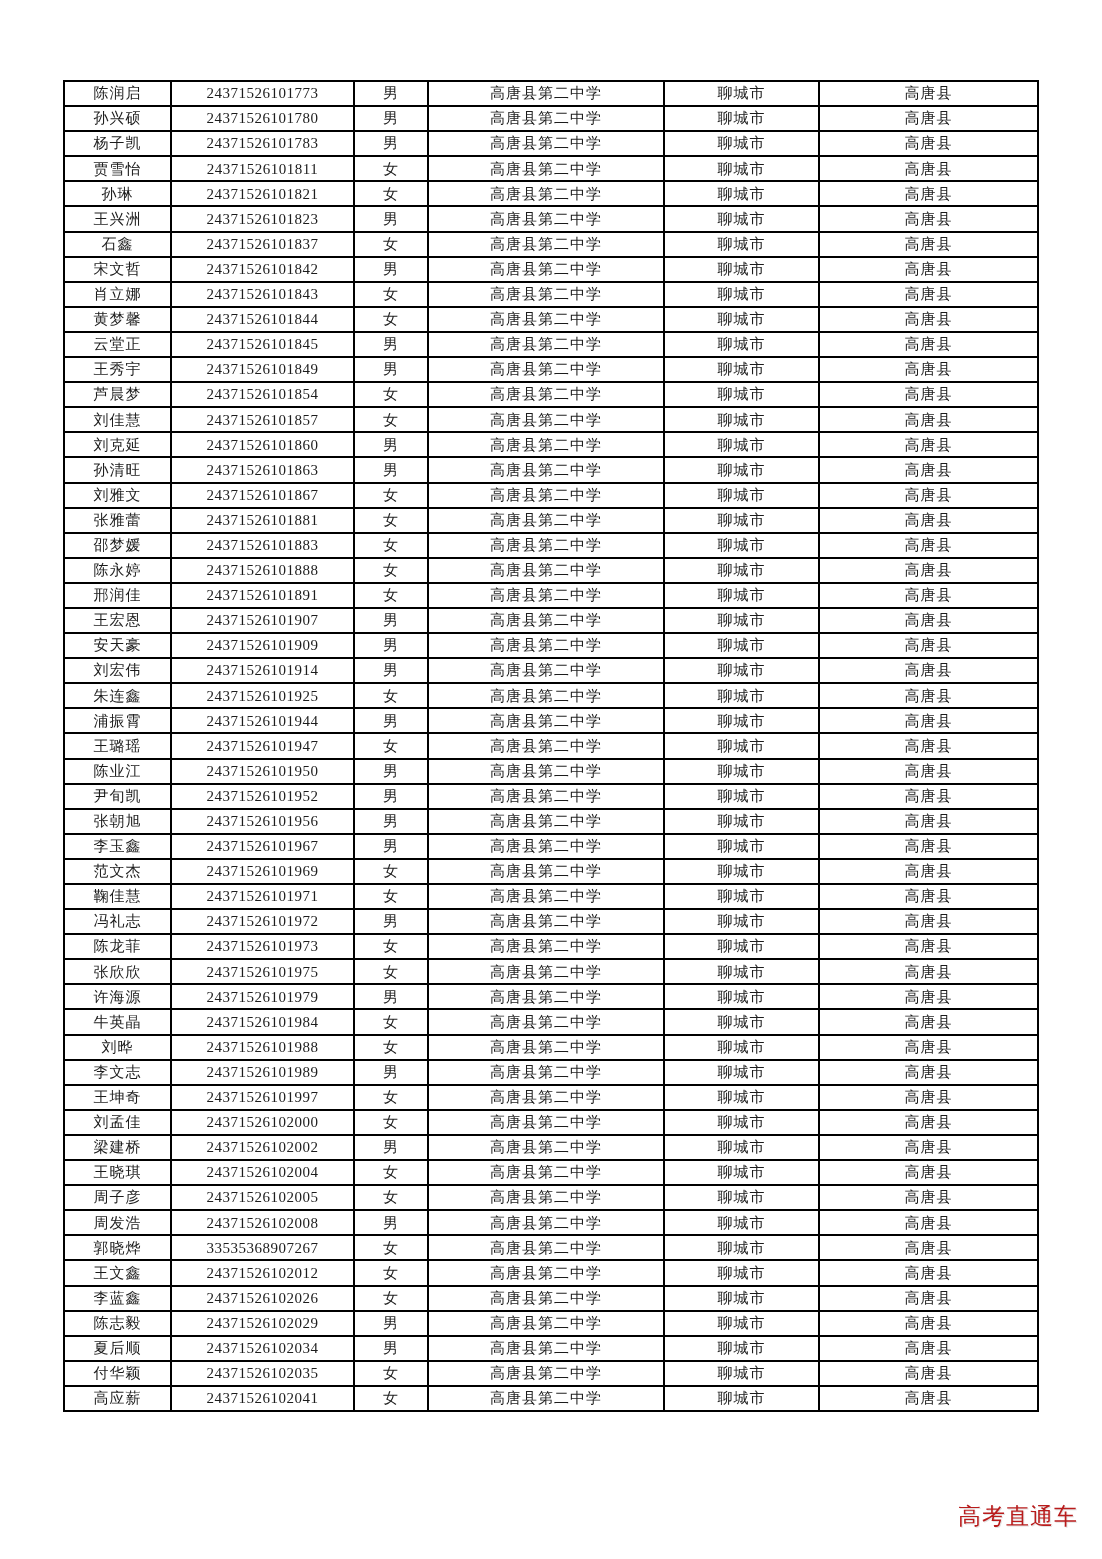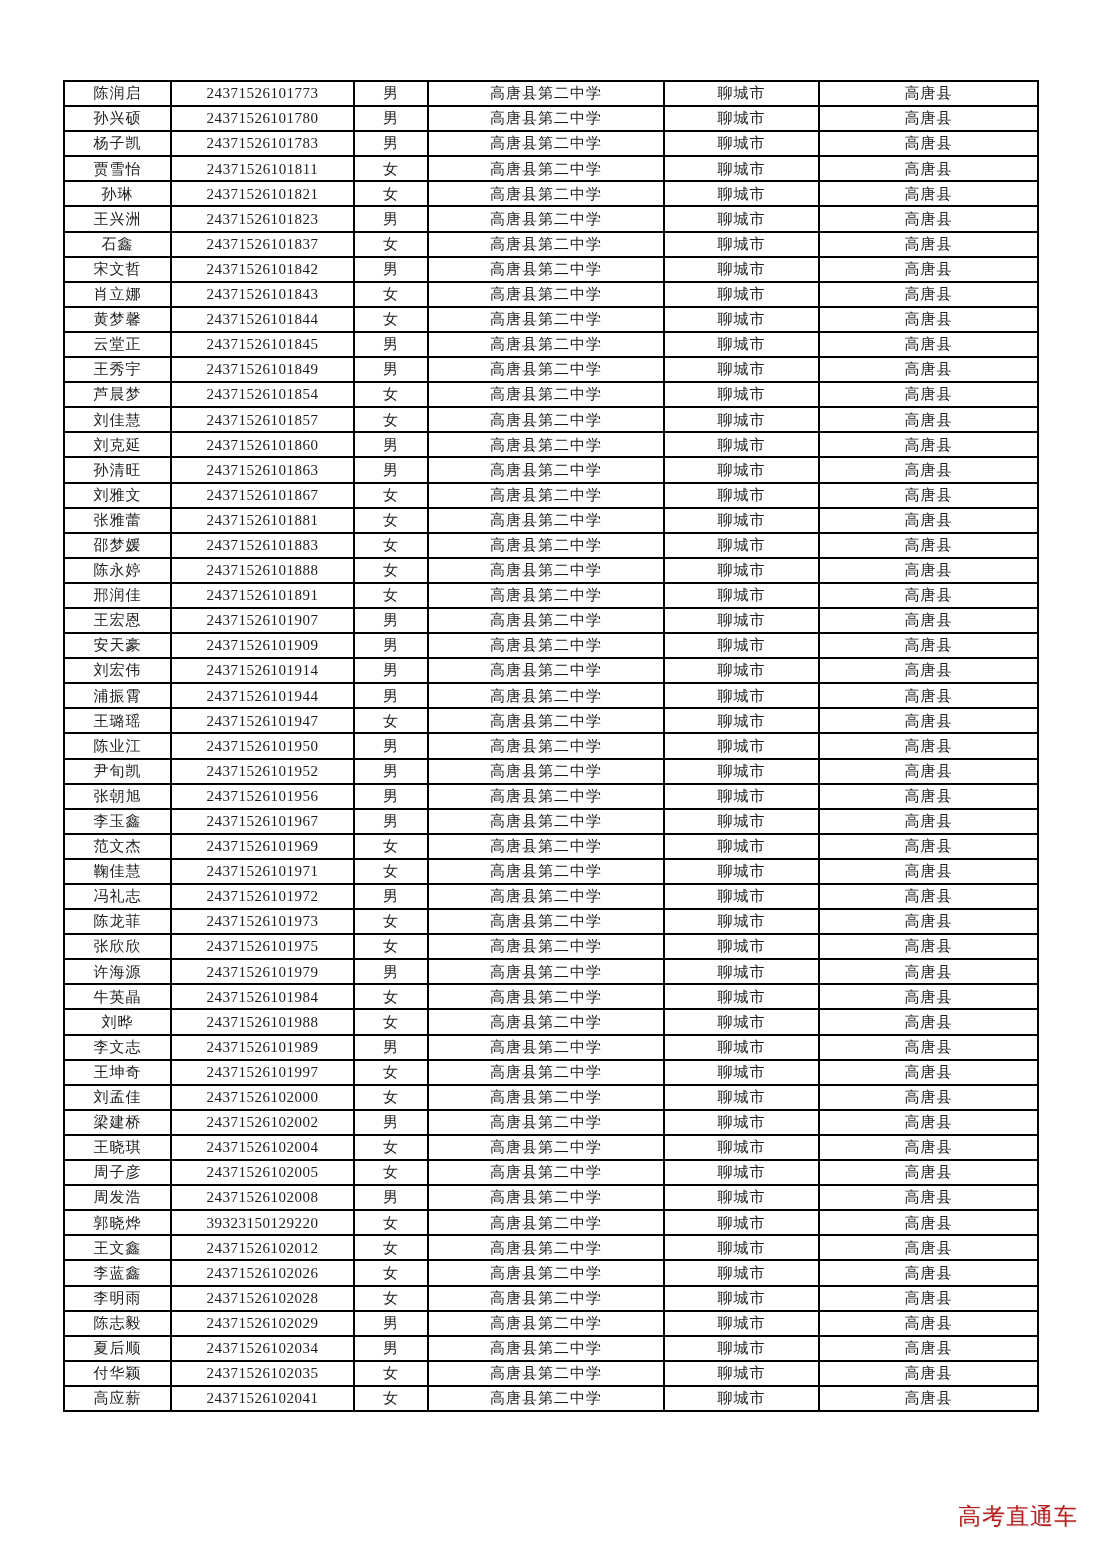--- a/index.html
+++ b/index.html
@@ -260,20 +260,28 @@
         </tr>
         <tr>
           <td class="col-name">刘宏伟</td>
           <td class="col-exam_number">24371526101914</td>
           <td class="col-gender">男</td>
           <td class="col-school">高唐县第二中学</td>
           <td class="col-city">聊城市</td>
           <td class="col-county">高唐县</td>
         </tr>
         <tr>
+          <td class="col-name">朱连鑫</td>
+          <td class="col-exam_number">24371526101925</td>
+          <td class="col-gender">女</td>
+          <td class="col-school">高唐县第二中学</td>
+          <td class="col-city">聊城市</td>
+          <td class="col-county">高唐县</td>
+        </tr>
+        <tr>
           <td class="col-name">浦振霄</td>
           <td class="col-exam_number">24371526101944</td>
           <td class="col-gender">男</td>
           <td class="col-school">高唐县第二中学</td>
           <td class="col-city">聊城市</td>
           <td class="col-county">高唐县</td>
         </tr>
         <tr>
           <td class="col-name">王璐瑶</td>
           <td class="col-exam_number">24371526101947</td>
@@ -429,45 +437,37 @@
         <tr>
           <td class="col-name">周发浩</td>
           <td class="col-exam_number">24371526102008</td>
           <td class="col-gender">男</td>
           <td class="col-school">高唐县第二中学</td>
           <td class="col-city">聊城市</td>
           <td class="col-county">高唐县</td>
         </tr>
         <tr>
           <td class="col-name">郭晓烨</td>
-          <td class="col-exam_number">39323150129220</td>
+          <td class="col-exam_number">33535368907267</td>
           <td class="col-gender">女</td>
           <td class="col-school">高唐县第二中学</td>
           <td class="col-city">聊城市</td>
           <td class="col-county">高唐县</td>
         </tr>
         <tr>
           <td class="col-name">王文鑫</td>
           <td class="col-exam_number">24371526102012</td>
           <td class="col-gender">女</td>
           <td class="col-school">高唐县第二中学</td>
           <td class="col-city">聊城市</td>
           <td class="col-county">高唐县</td>
         </tr>
         <tr>
           <td class="col-name">李蓝鑫</td>
           <td class="col-exam_number">24371526102026</td>
-          <td class="col-gender">女</td>
-          <td class="col-school">高唐县第二中学</td>
-          <td class="col-city">聊城市</td>
-          <td class="col-county">高唐县</td>
-        </tr>
-        <tr>
-          <td class="col-name">李明雨</td>
-          <td class="col-exam_number">24371526102028</td>
           <td class="col-gender">女</td>
           <td class="col-school">高唐县第二中学</td>
           <td class="col-city">聊城市</td>
           <td class="col-county">高唐县</td>
         </tr>
         <tr>
           <td class="col-name">陈志毅</td>
           <td class="col-exam_number">24371526102029</td>
           <td class="col-gender">男</td>
           <td class="col-school">高唐县第二中学</td>

